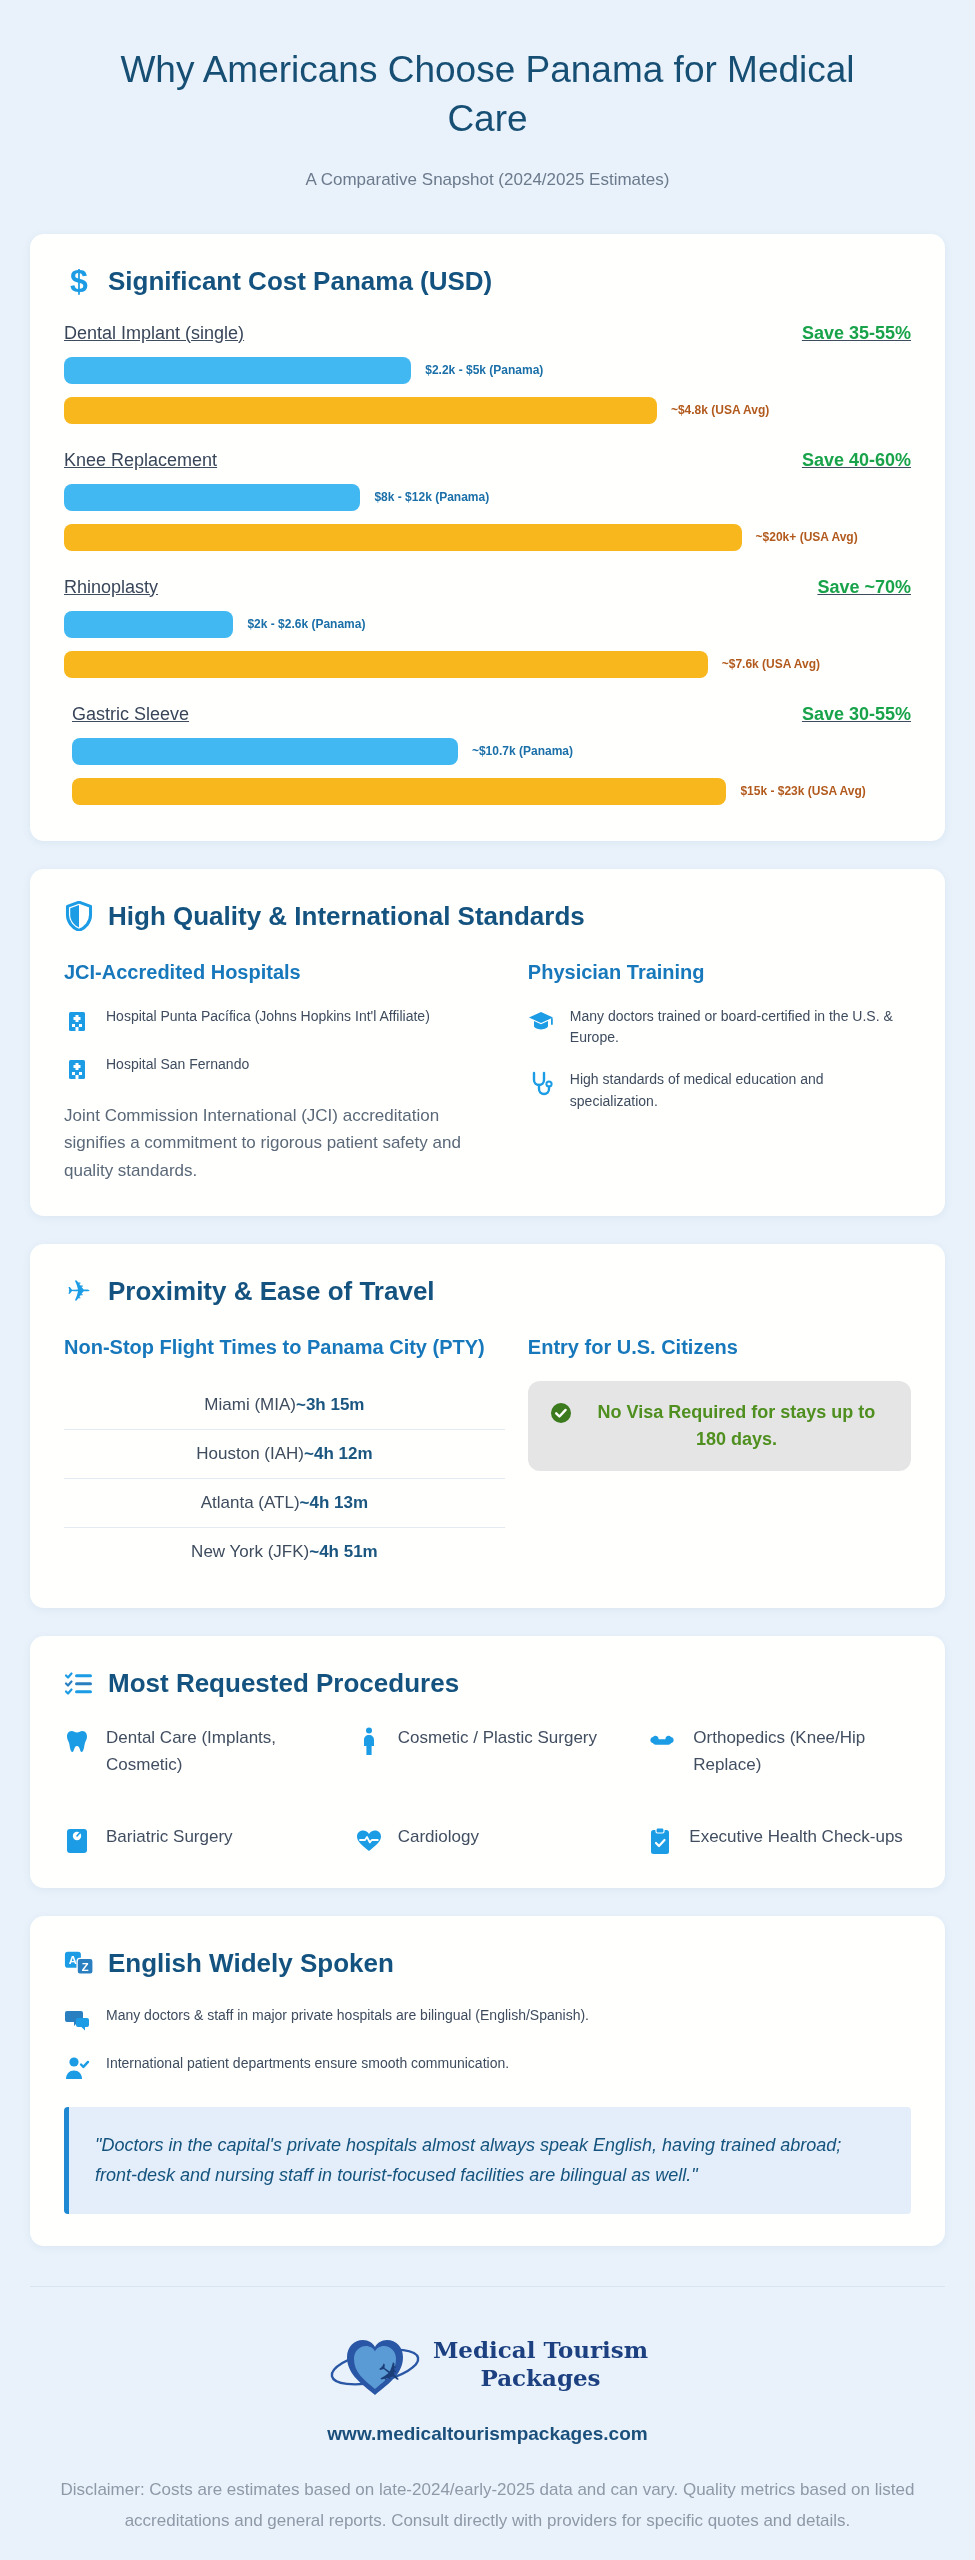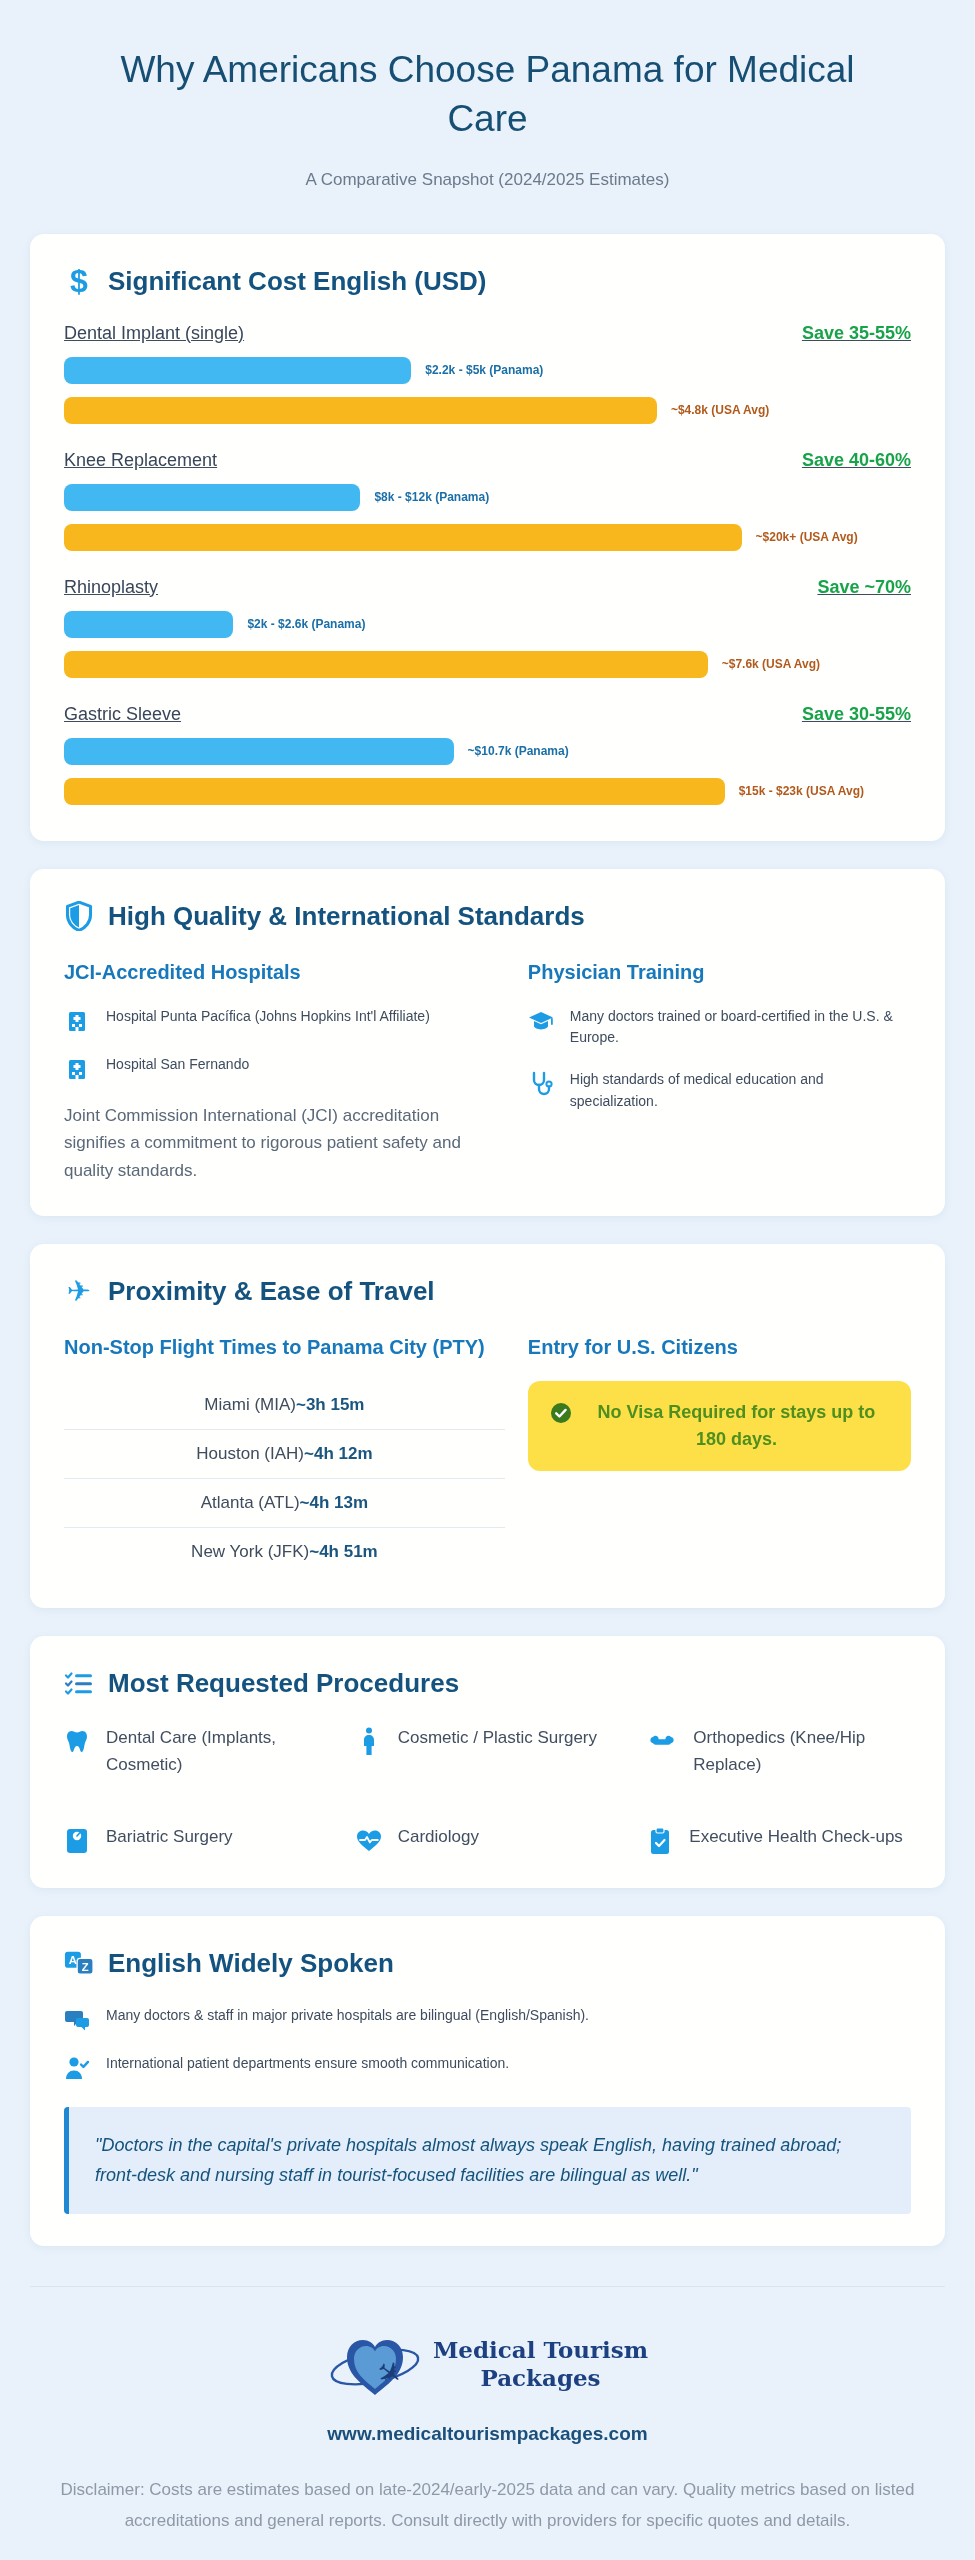--- a/index.html
+++ b/index.html
@@ -25,21 +25,21 @@
     margin-bottom:28px;
   }
   .card-head { display:flex; align-items:center; gap:14px; margin-bottom:26px; }
   .card-title { color:#14537f; font-size:26px; font-weight:bold; }
   .head-icon { width:30px; height:30px; flex:0 0 auto; display:flex; align-items:center; justify-content:center; }
   .dollar-glyph { color:#1b9ce4; font-size:32px; font-weight:bold; line-height:1; }
   .plane-glyph { color:#1b9ce4; font-size:29px; line-height:1; }
 
   
   .proc { margin-bottom:26px; }
-  .proc:last-child { margin-bottom:4px; }
+  .proc:last-child { margin-bottom:4px;margin-left:8px; }
   .proc-head { display:flex; justify-content:space-between; align-items:baseline; margin-bottom:13px;text-decoration:underline; }
   .proc-name { color:#39465a; font-size:18px; font-weight:500; }
   .save { color:#18a34a; font-size:18px; font-weight:bold; }
   .bar-row { display:flex; align-items:center; gap:14px; margin-bottom:13px; }
   .bar-row:last-child { margin-bottom:0; }
   .bar { height:27px; border-radius:8px; flex:0 0 auto; }
   .bar.blue { background:#41b8f1; }
   .bar.yellow { background:#f7b71d; }
   .bar-label { font-size:12px; font-weight:bold; flex:1; min-width:0; line-height:1.4; }
   .bar-label.panama { color:#1a6fa8; }
@@ -52,21 +52,21 @@
   .bullet .b-icon { flex:0 0 26px; height:26px; margin-top:2px; display:flex; align-items:center; justify-content:center; }
   .bullet p { font-size:14px; line-height:1.55; color:#3e4c5e; }
   .note { color:#5a6878; font-size:17px; line-height:1.62; margin-top:6px; }
 
   
   .flight-row { display:flex; justify-content:center; padding:14px 2px; border-bottom:1px solid #e3eaf2; font-size:17px; }
   .flight-row:last-child { border-bottom:none; }
   .flight-city { color:#3e4c5e; }
   .flight-time { color:#1a567f; font-weight:bold; }
   .visa-box {
-    background:#fde047; border-radius:12px; padding:18px 22px; margin-bottom:20px;
+    background:#e5e5e5; border-radius:12px; padding:18px 22px; margin-bottom:20px;
     display:flex; gap:12px; align-items:flex-start; justify-content:center;
   }
   .visa-text { color:#4f8f1f; font-size:18px; font-weight:bold; line-height:1.5; text-align:center; }
 
   
   .proc-grid { display:grid; grid-template-columns:repeat(3,1fr); row-gap:46px; column-gap:28px;margin-top:12px; }
   .proc-item { display:flex; gap:16px; align-items:flex-start; }
   .proc-item .p-icon { flex:0 0 26px; height:30px; margin-top:2px; display:flex; align-items:center; justify-content:center; }
   .proc-item p { font-size:17px; line-height:1.55; color:#414e60; }
 
@@ -94,21 +94,21 @@
 <body>
 
 <div class="page">
 
   <h1 class="page-title">Why Americans Choose Panama for Medical Care</h1>
   <div class="page-subtitle">A Comparative Snapshot (2024/2025 Estimates)</div>
 
   <div class="card">
     <div class="card-head">
       <span class="head-icon dollar-glyph">$</span>
-      <span class="card-title">Significant Cost English (USD)</span>
+      <span class="card-title">Significant Cost Panama (USD)</span>
     </div>
 
     <div class="proc">
       <div class="proc-head">
         <span class="proc-name">Dental Implant (single)</span>
         <span class="save">Save 35-55%</span>
       </div>
       <div class="bar-row">
         <div class="bar blue" style="width: 41%;"></div>
         <div class="bar-label panama">$2.2k - $5k (Panama)</div>

